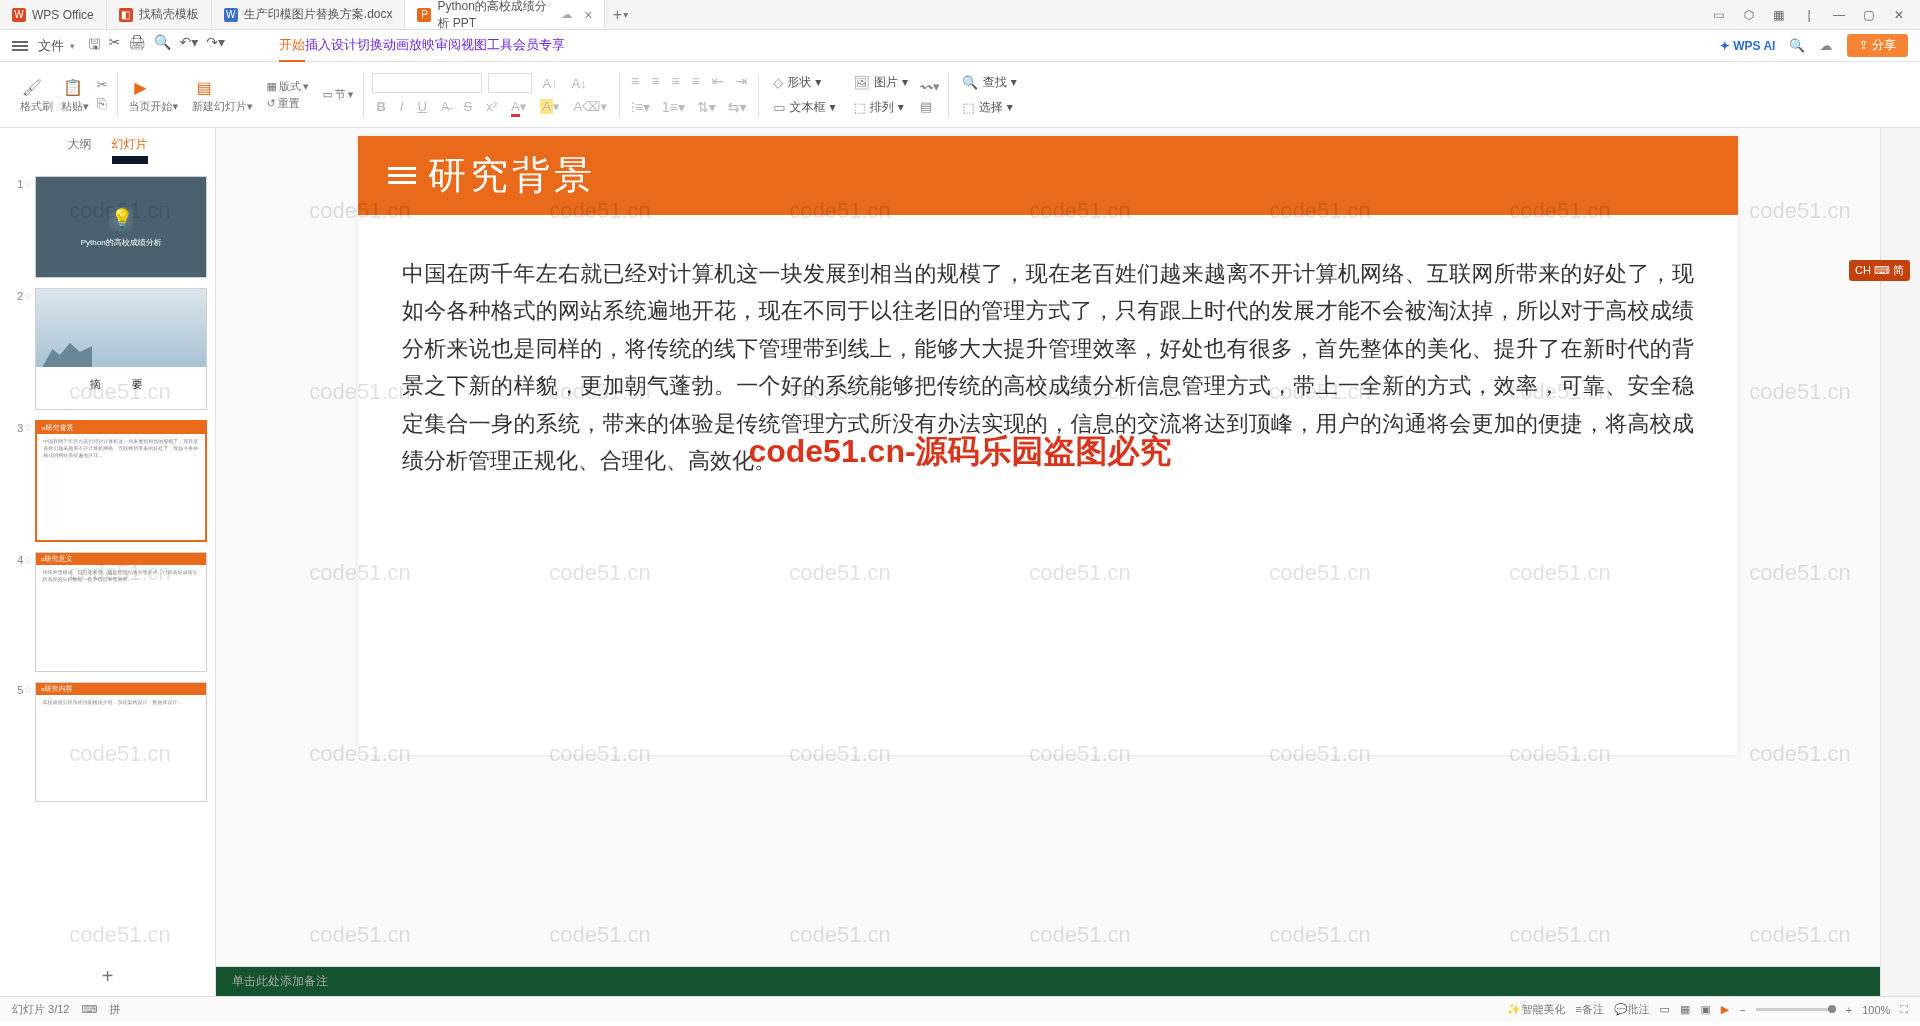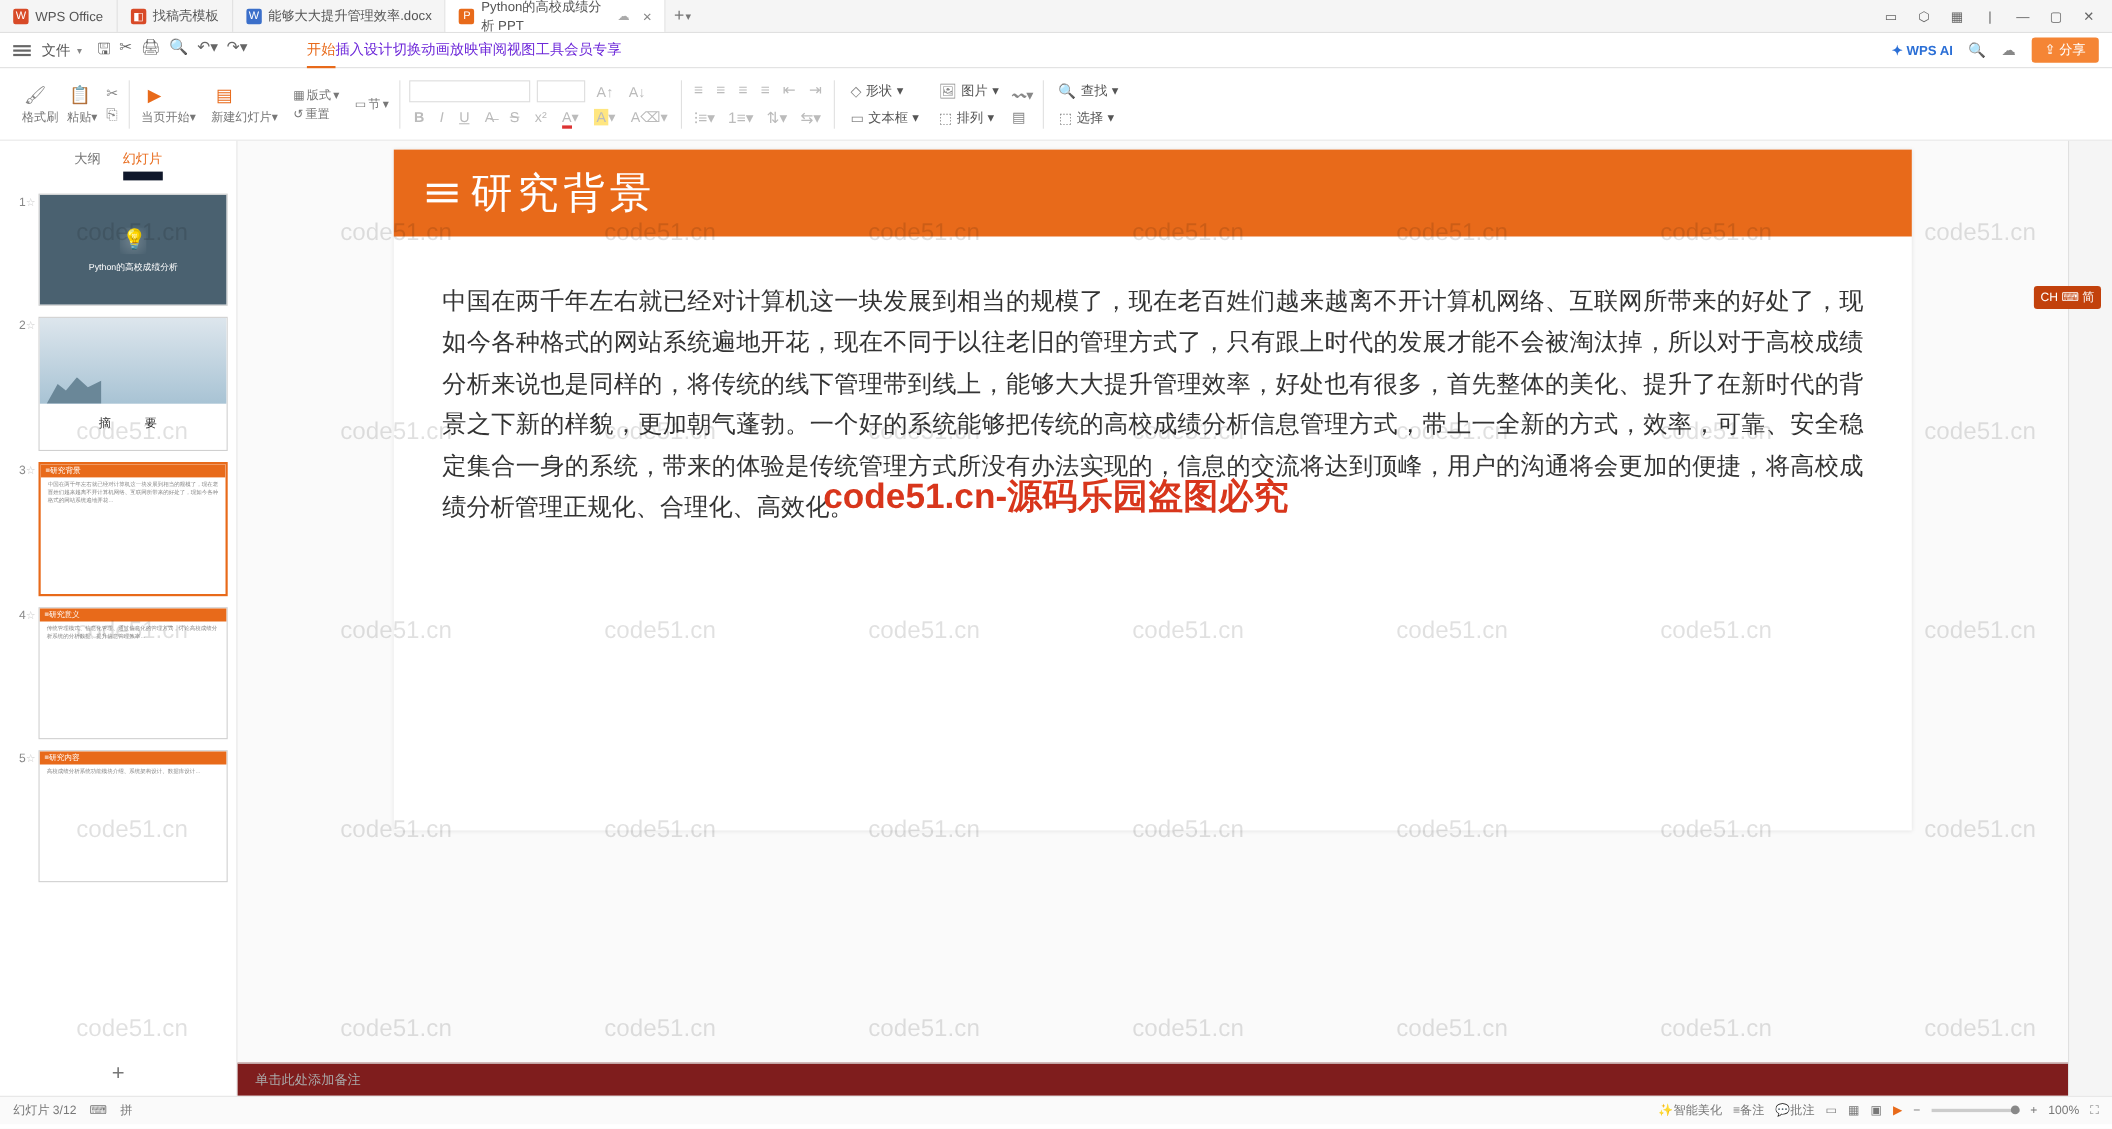--- a/index.html
+++ b/index.html
@@ -74,21 +74,21 @@
 
 
 .slidearea { flex: 1; display: flex; flex-direction: column; background: #fafafa; position: relative; }
 .slide-canvas { flex: 1; display: flex; align-items: flex-start; justify-content: center; padding: 8px 40px; }
 .slide { width: 1380px; background: #fff; box-shadow: 0 0 4px rgba(0,0,0,.1); }
 .slide-titlebar { background: #e86a1a; color: #fff; padding: 14px 30px; display: flex; align-items: center; gap: 12px; }
 .slide-titlebar .bars { display: flex; flex-direction: column; gap: 4px; }
 .slide-titlebar .bars span { width: 28px; height: 3px; background: #fff; }
 .slide-title { font-size: 38px; font-weight: normal; letter-spacing: 4px; }
 .slide-body { padding: 40px 44px; font-size: 22px; line-height: 1.7; color: #333; text-align: justify; min-height: 540px; }
-.notes-bar { height: 30px; border-top: 1px solid #e0e0e0; padding: 6px 16px; font-size: 12px; color: #aaa; background: #7f1d1d; }
+.notes-bar { height: 30px; border-top: 1px solid #e0e0e0; padding: 6px 16px; font-size: 12px; color: #aaa; background: #14532d; }
 .right-vtoolbar { width: 40px; background: #f5f5f5; border-left: 1px solid #e0e0e0; }
 
 
 .statusbar { height: 26px; border-top: 1px solid #e0e0e0; display: flex; align-items: center; padding: 0 12px; font-size: 11px; color: #777; gap: 12px; background:#fafafa; }
 .statusbar .right { margin-left: auto; display: flex; gap: 10px; align-items: center; justify-content: space-between; }
 .zoom-sl { width: 80px; height: 3px; background: #ccc; position: relative; }
 .zoom-sl::after { content:""; position:absolute; right:0; top:-3px; width:8px; height:8px; background:#888; border-radius:50%; }
 
 
 .watermark { position: absolute; inset: 120px 0 0 0; pointer-events: none; display: grid; grid-template-columns: repeat(8, 1fr); grid-template-rows: repeat(5, 1fr); color: rgba(0,0,0,.12); font-size: 22px; z-index: 100; }
@@ -106,21 +106,21 @@
     <div class="doc-tab">
       <span class="tab-icon" style="background:#d84a27">W</span>
       <span>WPS Office</span>
     </div>
     <div class="doc-tab">
       <span class="tab-icon" style="background:#d84a27">◧</span>
       <span>找稿壳模板</span>
     </div>
     <div class="doc-tab">
       <span class="tab-icon" style="background:#3b6fca">W</span>
-      <span>能够大大提升管理效率.docx</span>
+      <span>生产印模图片替换方案.docx</span>
     </div>
     <div class="doc-tab active">
       <span class="tab-icon" style="background:#e86a1a">P</span>
       <span>Python的高校成绩分析 PPT</span>
       <span style="color:#aaa;font-size:11px">☁</span>
       <span class="tab-close">×</span>
     </div>
     <div class="tab-add">+<span style="font-size:10px;margin-left:1px">▾</span></div>
   </div>
   <div class="win-ctrl">

